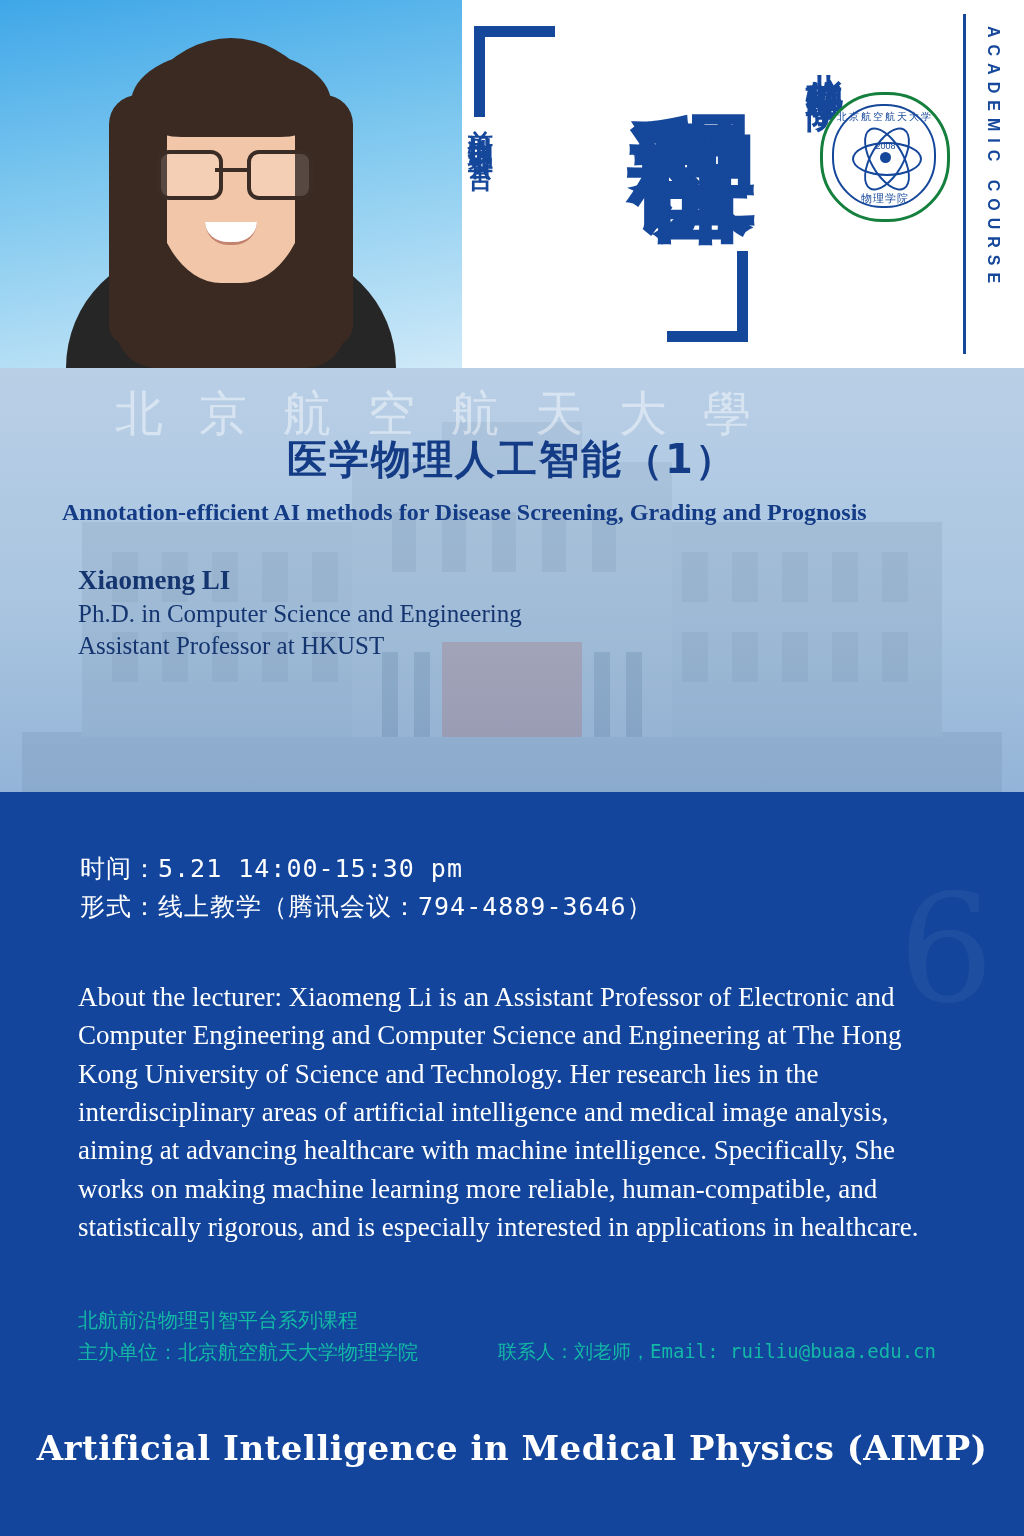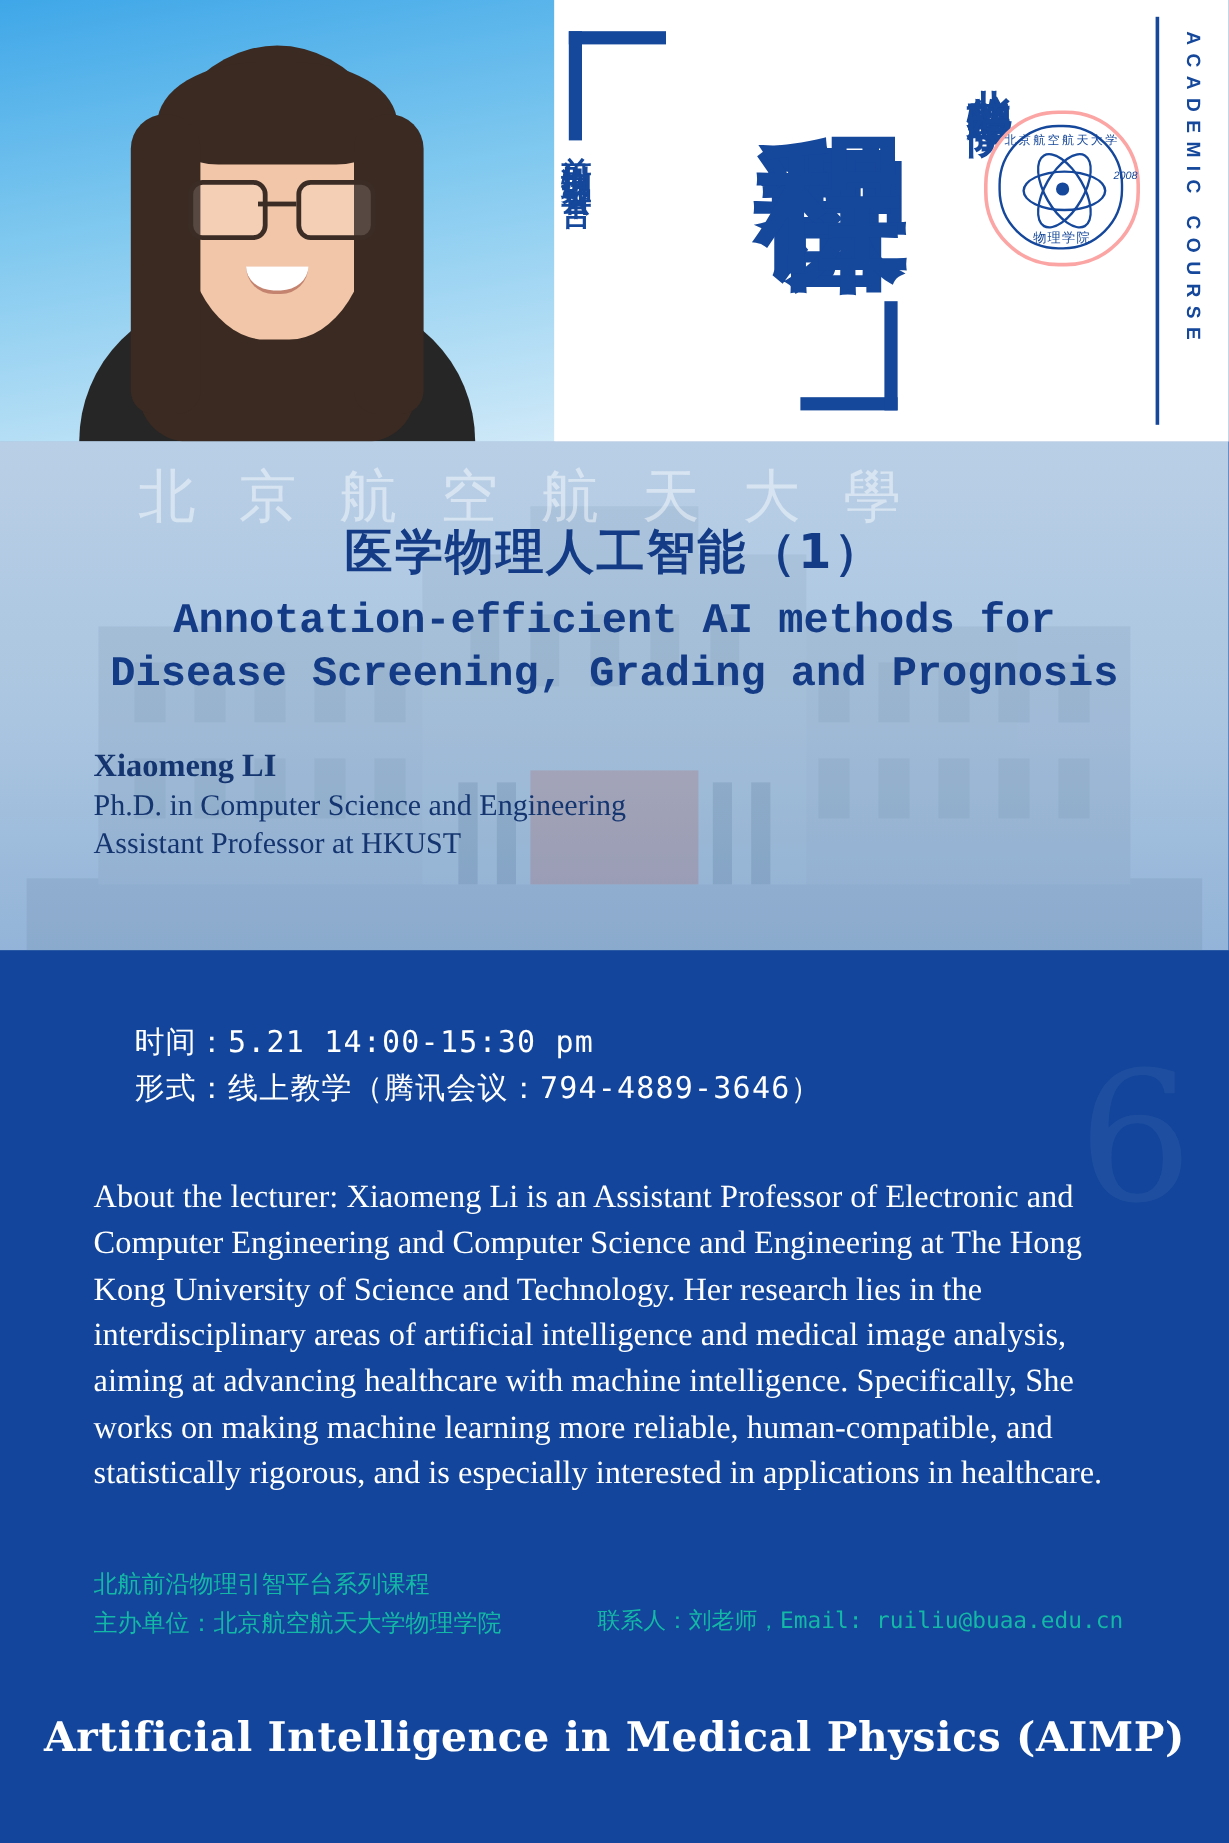--- a/index.html
+++ b/index.html
@@ -196,21 +196,21 @@
     letter-spacing: 4px;
     color: #15479b;
   }
   .logo-seal {
     position: absolute;
     right: 74px;
     top: 92px;
     width: 124px;
     height: 124px;
     border-radius: 62px;
-    border: 3px solid #fca5a5;
+    border: 3px solid #15803d;
     background: #fff;
   }
   .logo-seal .inner-ring {
     position: absolute;
     left: 9px; top: 9px;
     width: 100px; height: 100px;
     border-radius: 50px;
     border: 2px solid #15479b;
   }
   .logo-seal .atom {
@@ -241,24 +241,23 @@
     font-size: 10px;
     color: #15479b;
     letter-spacing: 2px;
   }
   .logo-seal .seal-top { top: 15px; }
   .logo-seal .seal-bottom { bottom: 13px; font-size: 11px; letter-spacing: 1px; }
   .logo-seal .seal-year {
     position: absolute;
     left: 0; top: 46px;
     width: 125px;
-    text-align: right;
+    text-align: center;
     font-size: 9px;
     color: #15479b;
-    font-style: italic;
   }
   .academic-vert {
     position: absolute;
     right: 22px;
     top: 26px;
     height: 300px;
     writing-mode: vertical-rl;
     font-family: "Liberation Sans", sans-serif;
     font-size: 16px;
     letter-spacing: 7px;
@@ -311,23 +310,23 @@
     padding-top: 64px;
     text-align: center;
     font-family: "DejaVu Sans", sans-serif;
     font-size: 40px;
     font-weight: bold;
     color: #143c86;
     letter-spacing: 2px;
   }
   .title-en {
     margin: 10px 0 0;
-    text-align: center;
-    font-family: Liberation Mono, monospace;
-    font-size: 35px;
+    text-align: left;
+    font-family: Liberation Serif, serif;
+    font-size: 24px;
     font-weight: bold;
     color: #143c86;
     line-height: 1.25;
     padding: 0 62px;
   }
   .speaker-block {
     margin-top: 38px;
     padding-left: 78px;
   }
   .speaker-name {
@@ -364,21 +363,20 @@
   }
   .info-lines {
     position: absolute;
     left: 80px;
     top: 58px;
     font-family: "DejaVu Sans Mono", monospace;
     font-size: 25px;
     color: #ffffff;
     line-height: 1.5;
     letter-spacing: 1px;
-    margin-left: 32px;
   }
   .abstract {
     position: absolute;
     left: 78px;
     top: 186px;
     width: 875px;
     font-family: Liberation Serif, serif;
     font-size: 27px;
     line-height: 1.42;
     color: #ffffff;

